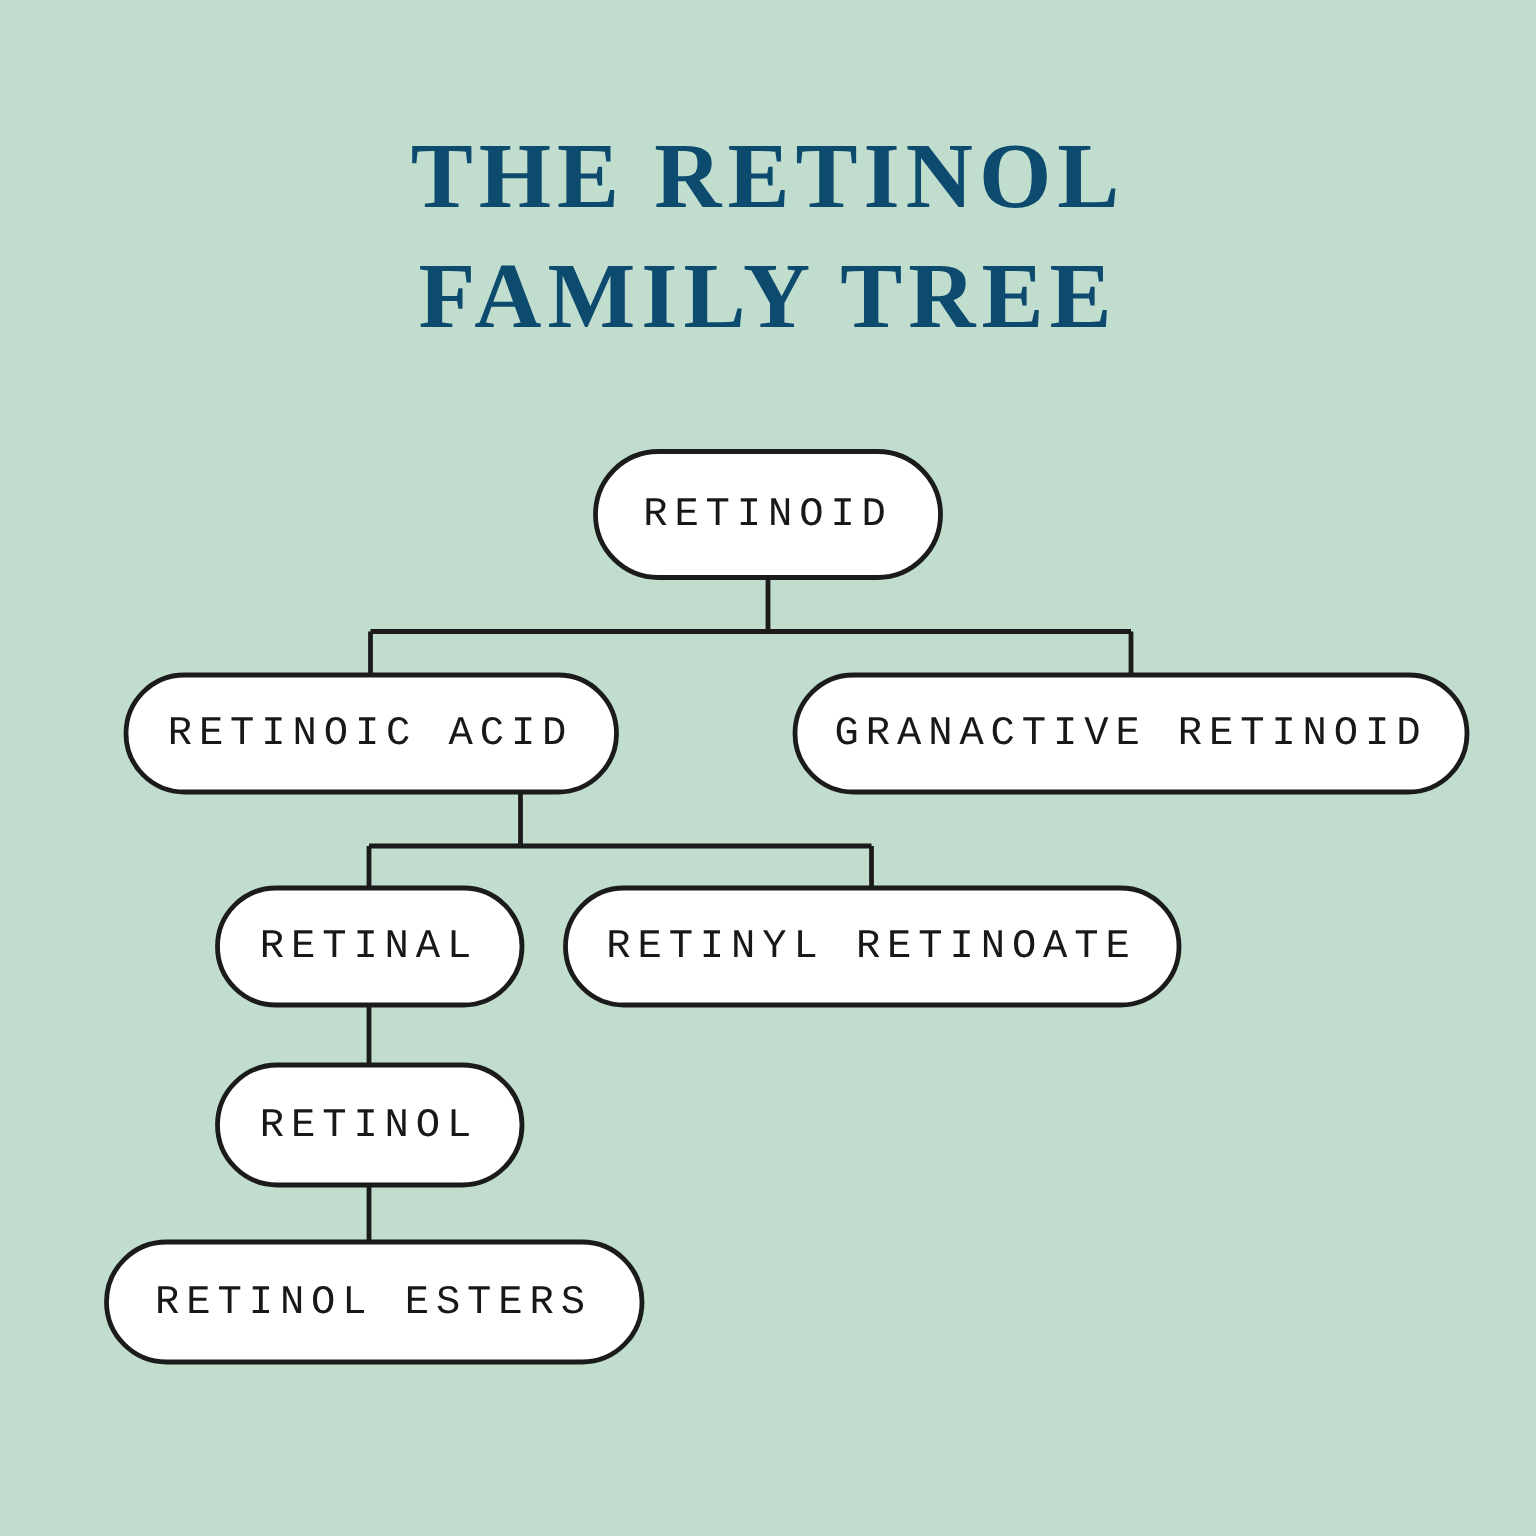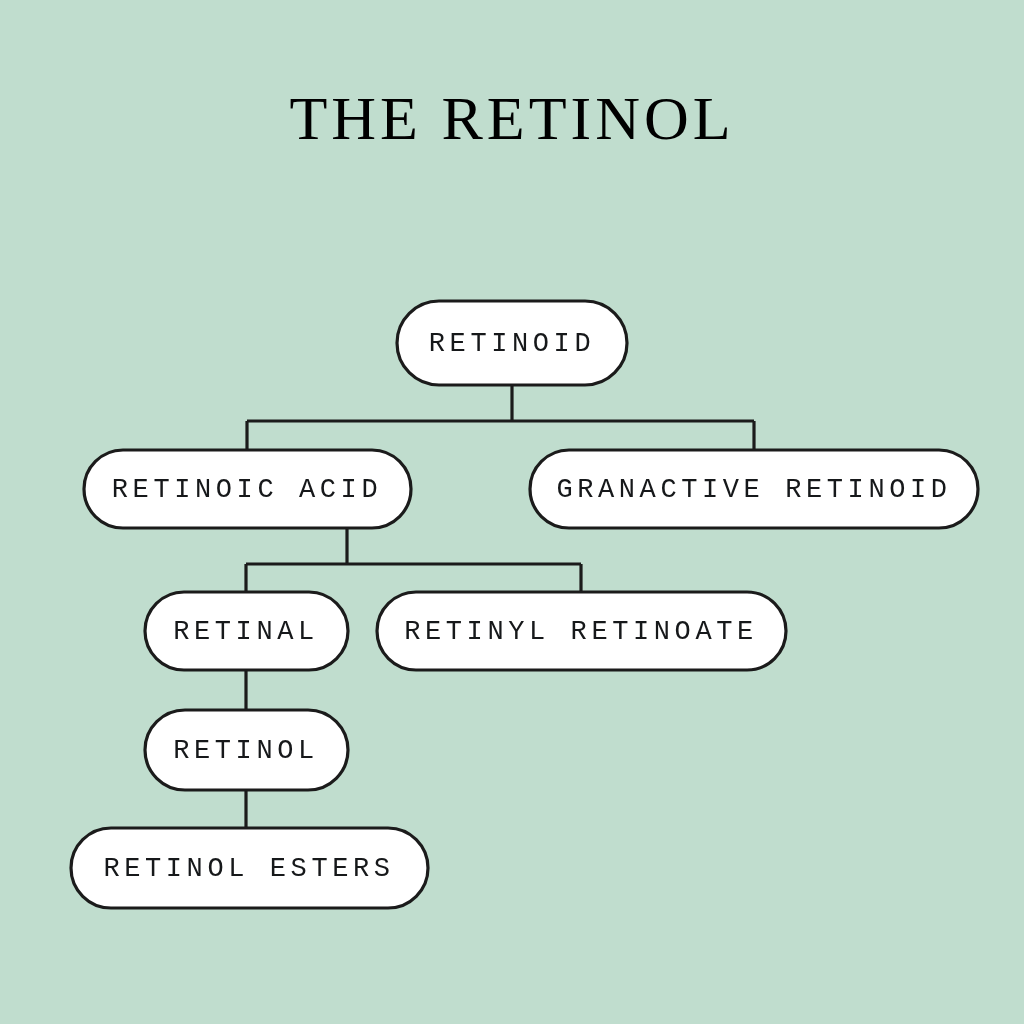--- a/index.html
+++ b/index.html
@@ -18,25 +18,25 @@
     height: 1024px;
     background: #c0ddce;
   }
   #title-block {
     position: absolute;
     left: 0;
     top: 78px;
     width: 1024px;
     text-align: center;
     font-family: "Liberation Serif", serif;
-    color: #000000;
+    color: #0c4a6e;
     font-size: 62px;
     line-height: 80px;
     letter-spacing: 4px;
-    font-weight: 400;
+    font-weight: 700;
   }
   #title-block .tline {
     display: block;
     white-space: pre;
   }
   svg#tree {
     position: absolute;
     left: 0;
     top: 0;
     width: 1024px;
@@ -63,20 +63,21 @@
     stroke-linecap: butt;
   }
 </style>
 </head>
 <body>
 
 <div id="canvas">
 
   <div id="title-block">
     <span class="tline">THE RETINOL</span>
+    <span class="tline">FAMILY TREE</span>
   </div>
 
   <svg id="tree" viewBox="0 0 1024 1024">
 
     <g id="connectors">
 
       <path class="connector" d="M 512 385 L 512 421"></path>
       <path class="connector" d="M 247 421 L 754 421"></path>
       <path class="connector" d="M 247 421 L 247 450"></path>
       <path class="connector" d="M 754 421 L 754 450"></path>

